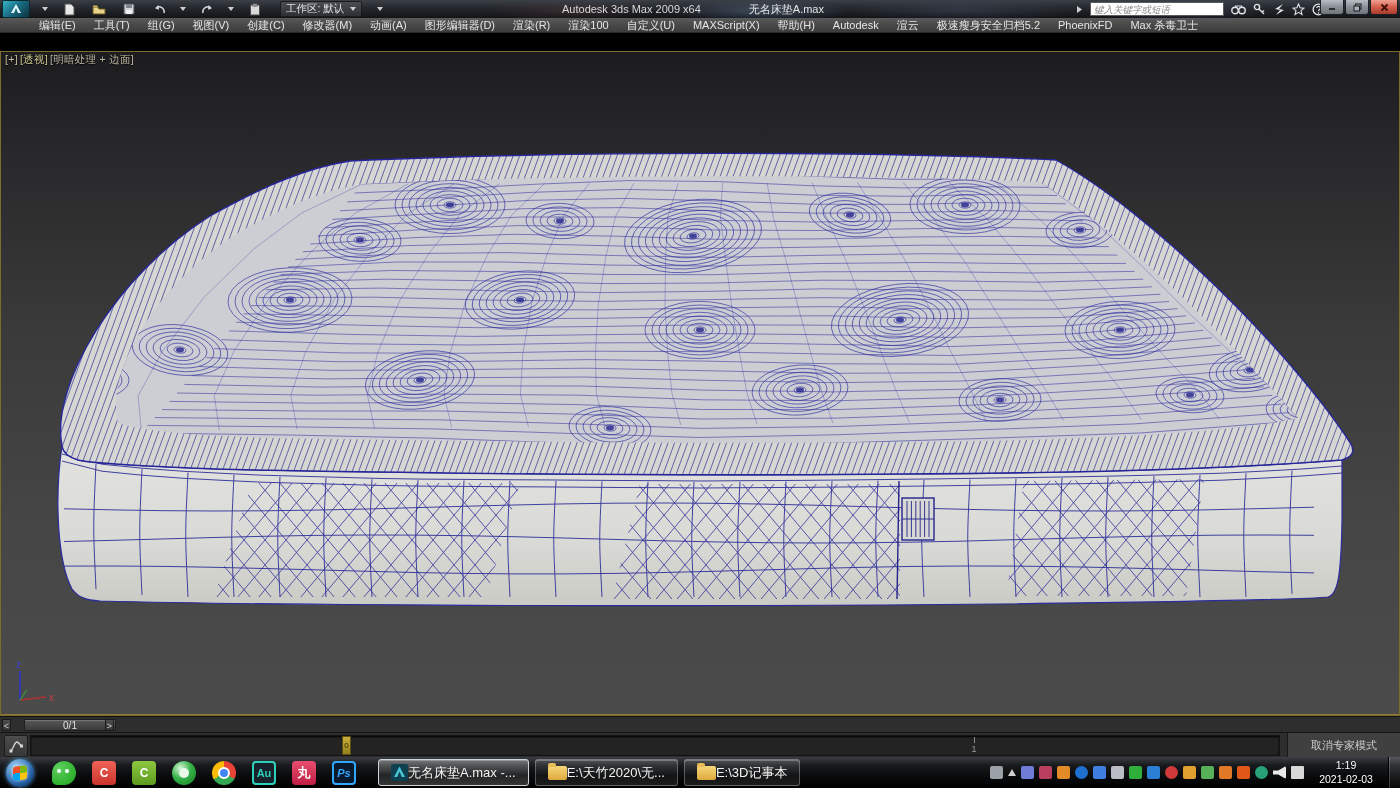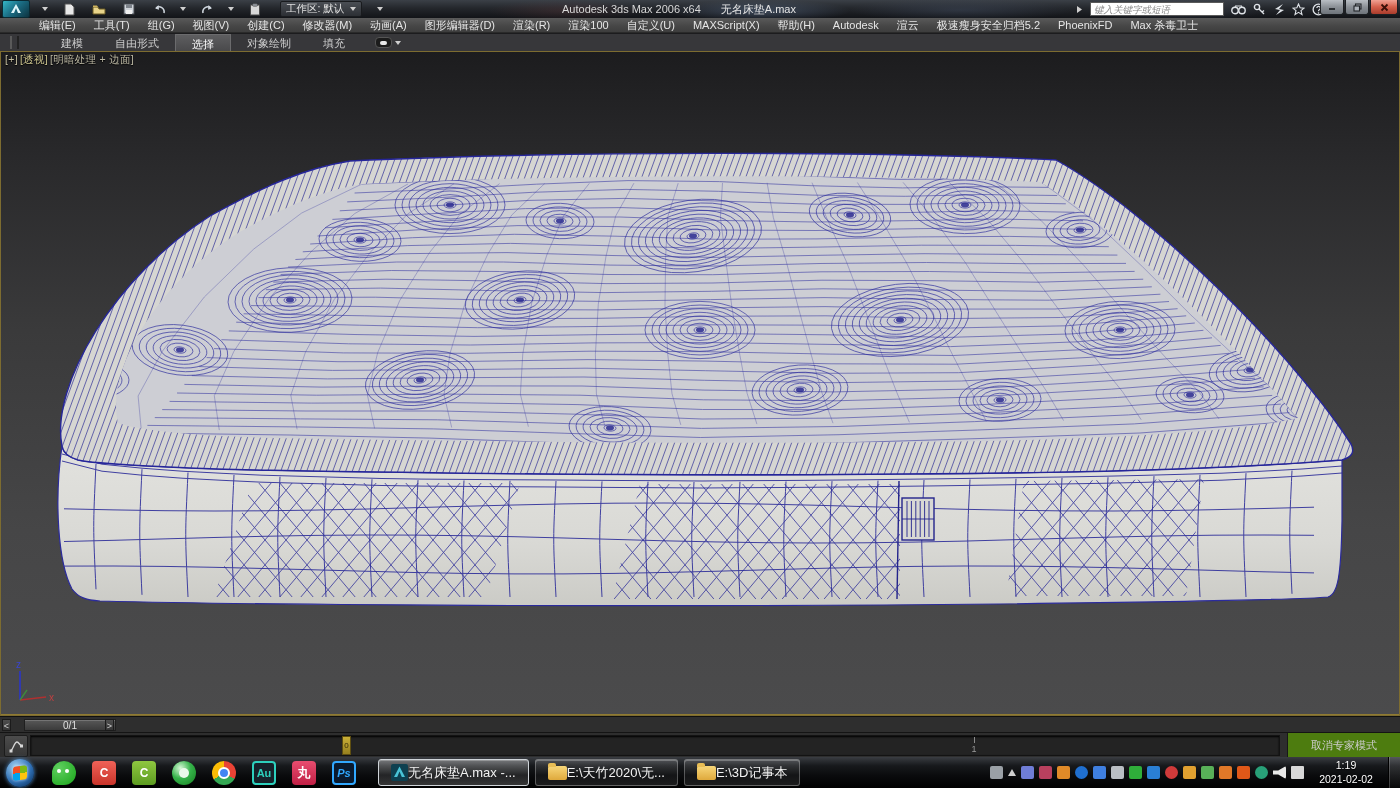--- a/index.html
+++ b/index.html
@@ -16,21 +16,21 @@
       linear-gradient(180deg,#3b4047 0%,#24272c 45%,#121418 100%);
     color:#d8d8d8;font-size:11px;}
   .qat{position:absolute;left:0;top:0;height:18px;display:flex;align-items:center;gap:12px;padding-left:2px;}
   .maxlogo{width:26px;height:16px;border-radius:2px;display:flex;align-items:center;justify-content:center;
     background:linear-gradient(135deg,#35b6c8 0%,#1b6f86 45%,#0d3340 100%);border:1px solid #0a2a33;}
   .caret{width:0;height:0;border-left:3px solid transparent;border-right:3px solid transparent;border-top:4px solid #cfcfcf;}
   .qbtn{width:18px;height:15px;display:flex;align-items:center;justify-content:center;border-radius:2px;}
   .wsbox{display:flex;align-items:center;gap:6px;height:14px;padding:0 5px;margin-left:4px;
     background:linear-gradient(#4a4e54,#2c2f34);border:1px solid #191b1e;border-radius:2px;color:#e0e0e0;font-size:10.5px;}
   .titles{position:absolute;left:562px;top:0;height:18px;display:flex;align-items:center;gap:20px;}
-  .doc-name{color:#e4e4e4;}
+  .doc-name{color:#e4e4e4;margin-left:28px;}
   .ic-area{position:absolute;right:62px;top:0;height:18px;display:flex;align-items:center;gap:7px;}
   .searchbox{width:126px;height:12px;border:1px solid #5a5a5a;background:#fff;color:#333;
     font-style:italic;font-size:9.5px;padding:0 3px;outline:none;font-family:inherit;}
   .searchbox::placeholder{color:#8a8a8a;font-style:italic;}
   .winbtns{position:absolute;right:2px;top:0;display:flex;gap:1px;}
   .winbtn{width:22px;height:14px;border-radius:0 0 3px 3px;border:1px solid #1d2024;border-top:none;
     background:linear-gradient(#b9bec4,#8b9096 50%,#6e747b);display:flex;align-items:center;justify-content:center;}
   .winbtn.close{background:linear-gradient(#f0a193,#d4604c 50%,#a93c2c);width:26px;}
 
   
@@ -70,21 +70,21 @@
   
   .trackbar{position:absolute;left:0;top:732px;width:1400px;height:25px;background:#2e2e2e;border-top:1px solid #141414;box-sizing:border-box;}
   .curve-btn{position:absolute;left:4px;top:2px;width:22px;height:20px;border:1px solid #1c1c1c;border-radius:2px;
     background:linear-gradient(#4c4c4c,#373737);display:flex;align-items:center;justify-content:center;}
   .tb-bar{position:absolute;left:30px;right:120px;top:2px;height:19px;background:#232323;
     border:1px solid #131313;box-shadow:inset 0 1px 2px #000;}
   .tb-key{position:absolute;left:311px;top:0px;width:9px;height:19px;background:linear-gradient(#c9af37,#96801f);
     border:1px solid #5e4e10;box-sizing:border-box;color:#352c06;font-size:8px;line-height:18px;text-align:center;}
   .tb-tick{position:absolute;left:936px;top:1px;width:14px;text-align:center;color:#9a9a9a;font-size:9px;}
   .tb-tick i{display:block;width:1px;height:6px;background:#8a8a8a;margin:0 auto 1px;}
-  .expert-btn{position:absolute;right:0;top:0;width:112px;height:25px;background:#4d7c0f;border-left:1px solid #181818;
+  .expert-btn{position:absolute;right:0;top:0;width:112px;height:25px;background:#404040;border-left:1px solid #181818;
     color:#cccccc;font-size:11px;line-height:25px;text-align:center;}
 
   
   .taskbar{position:absolute;left:0;top:757px;width:1400px;height:31px;
     background:linear-gradient(180deg,#3a3d42 0%,#17191c 28%,#0a0b0d 60%,#000 100%);
     display:flex;align-items:center;padding:0 0 0 6px;box-sizing:border-box;}
   .orb{width:28px;height:28px;border-radius:50%;position:relative;flex:0 0 auto;margin-right:10px;
     background:radial-gradient(circle at 35% 28%,#9fd0f2,#2f6fb4 55%,#0d335f 90%);box-shadow:0 0 4px #4d89c4;}
   .orb i{position:absolute;left:7px;top:7px;width:14px;height:14px;border-radius:3px;transform:skewY(-6deg);
     background:conic-gradient(#7eb913 0 25%,#ffc40d 0 50%,#00a3ee 0 75%,#f25022 0 100%);
@@ -169,21 +169,21 @@
           </svg>
       </div>
       <div class="wsbox">
         <span>工作区: 默认</span>
         <span class="caret"></span>
       </div>
       <span class="caret" style="margin-left:3px"></span>
     </div>
 
     <div class="titles">
-      <span>Autodesk 3ds Max  2006 x64</span>
+      <span>Autodesk 3ds Max  2009 x64</span>
       <span class="doc-name">无名床垫A.max</span>
     </div>
 
     <div class="ic-area">
       <svg class="icon-svg" width="7" height="9" viewBox="0 0 7 9">
         <path d="M1,1 L6,4.5 L1,8 Z" fill="#cfcfcf"></path>
         </svg>
       <input class="searchbox" type="text" placeholder="键入关键字或短语" style="">
       <svg class="icon-svg" width="15" height="12" viewBox="0 0 15 12">
         <circle cx="4" cy="7.5" r="3.2" fill="none" stroke="#dfe3e8" stroke-width="1.4"></circle>
@@ -242,34 +242,20 @@
     <span class="menu-item">自定义(U)</span>
     <span class="menu-item">MAXScript(X)</span>
     <span class="menu-item">帮助(H)</span>
     <span class="menu-item">Autodesk</span>
     <span class="menu-item">渲云</span>
     <span class="menu-item">极速瘦身安全归档5.2</span>
     <span class="menu-item">PhoenixFD</span>
     <span class="menu-item">Max 杀毒卫士</span>
   </div>
 
-  <div class="ribbon">
-    <div class="grip"></div>
-    <span class="rtab">建模</span>
-    <span class="rtab">自由形式</span>
-    <span class="rtab active">选择</span>
-    <span class="rtab">对象绘制</span>
-    <span class="rtab">填充</span>
-    <div class="ribbon-mini">
-      <span class="pill">
-          <i></i>
-        </span>
-      <span class="caret"></span>
-    </div>
-  </div>
 
   <div class="viewport">
     <svg id="vp-svg" width="1400" height="665" viewBox="0 0 1400 665">
       <defs>
         <clipPath id="clip-top">
             <path d="M62,395 C50,335 115,225 210,165 C262,136 305,117 350,110 C555,100 880,100 1056,109 C1152,162 1292,302 1351,393 C1355,401 1352,406 1342,409 C1240,417 1090,422 900,423 C700,425 470,423 255,419 C175,417 95,413 78,409 C68,406 63,401 62,395 Z"></path>
           </clipPath>
         <clipPath id="clip-inner">
             <path d="M118,372 C105,318 158,232 238,182 C285,155 322,140 362,133 C560,123 868,123 1040,131 C1118,176 1238,298 1298,367 C1240,381 1090,390 900,391 C700,393 480,391 270,387 C200,385 140,380 118,372 Z"></path>
           </clipPath>
@@ -1297,17 +1283,17 @@
       <span class="tico" style="background:#58b058"></span>
       <span class="tico" style="background:#e07828"></span>
       <span class="tico" style="background:#e05818"></span>
       <span class="tico" style="background:#28a078;border-radius:50%"></span>
       <span class="tico" style="background:#e8e8e8;clip-path:polygon(0 35%,40% 35%,100% 0,100% 100%,40% 65%,0 65%)"></span>
       <span class="tico" style="background:#d8d8d8;border-radius:1px"></span>
     </div>
 
     <div class="clock">
       <div>1:19</div>
-      <div>2021-02-02</div>
+      <div>2021-02-03</div>
     </div>
     <div class="showdesk"></div>
   </div>
 </div>
 
 </body></html>

